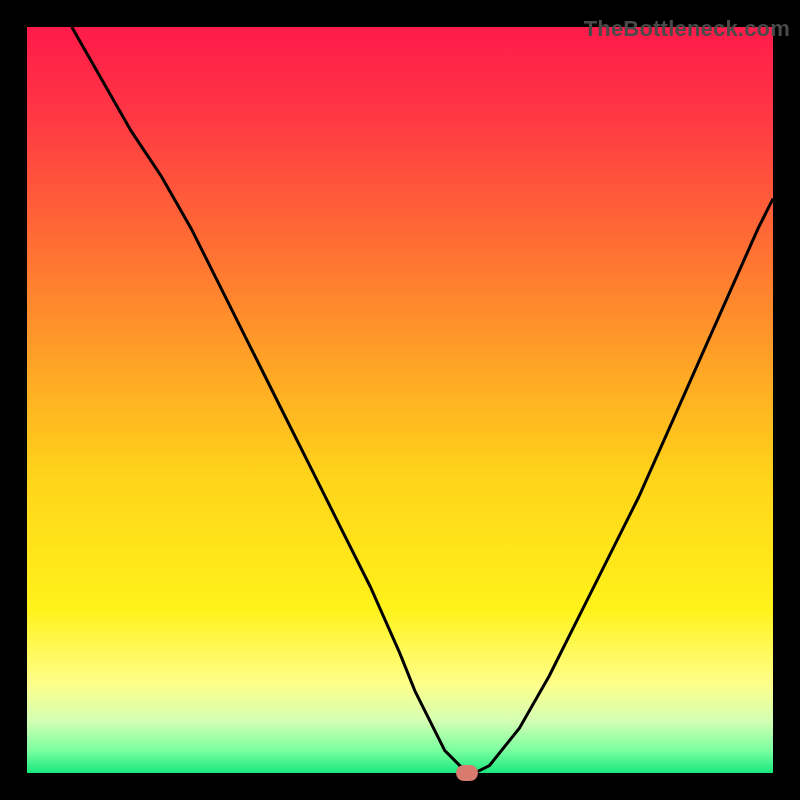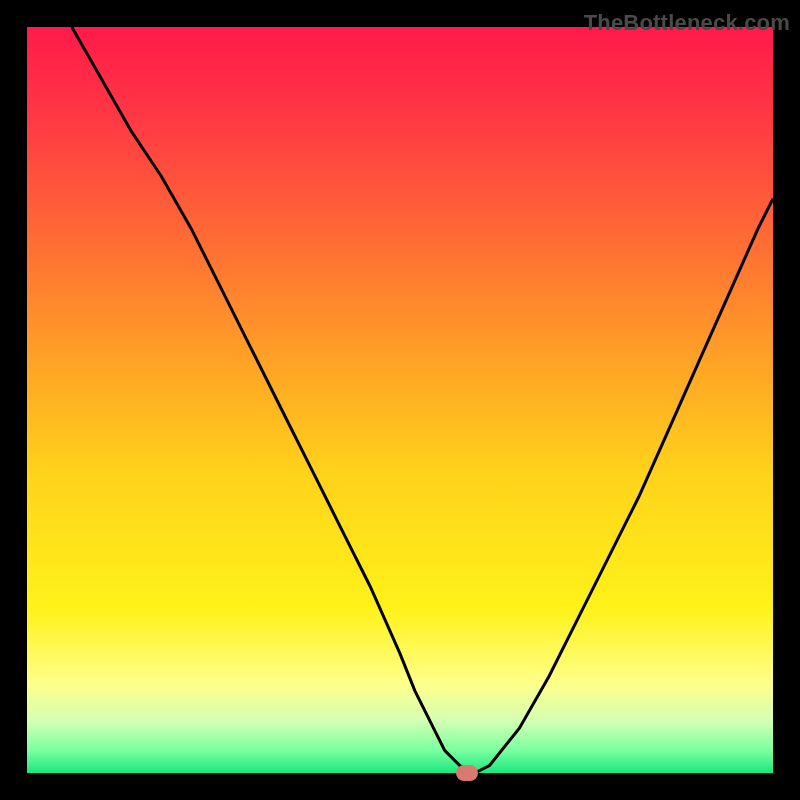--- a/index.html
+++ b/index.html
@@ -12,21 +12,21 @@
     font-family: Arial, Helvetica, sans-serif;
   }
   .chart-container {
     position: relative;
     width: 800px;
     height: 800px;
     background: #000;
   }
   .watermark {
     position: absolute;
-    top: 10px;
+    top: 16px;
     right: 10px;
     color: #4a4a4a;
     font-size: 22px;
     font-weight: bold;
     z-index: 30;
     letter-spacing: 0.2px;
   }
   .plot-area {
     position: absolute;
     left: 27px;

